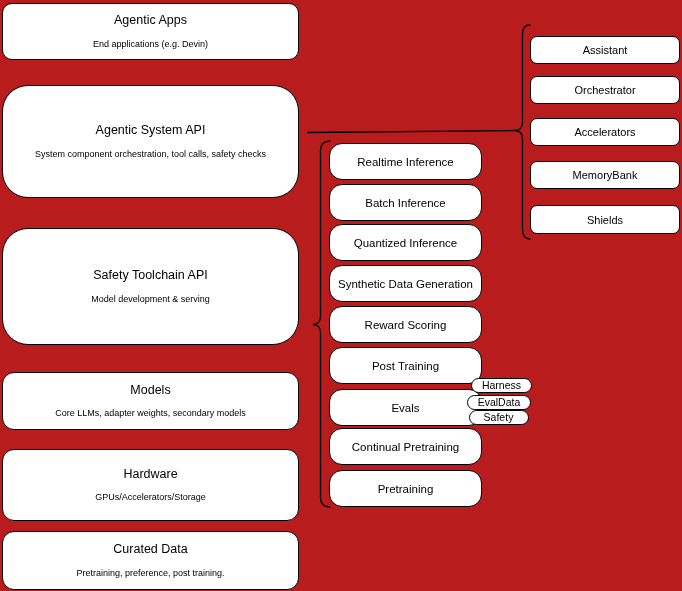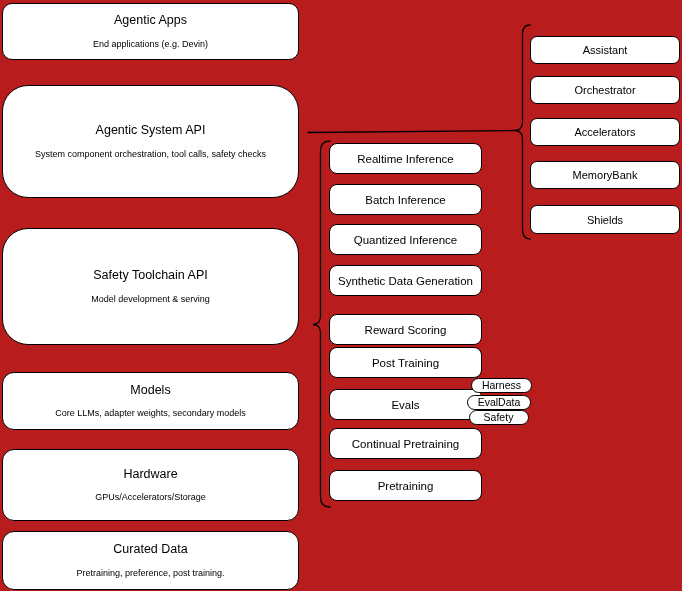--- a/index.html
+++ b/index.html
@@ -21,22 +21,22 @@
     background:#ffffff;
     border:1.2px solid #000000;
     display:flex; flex-direction:column;
     align-items:center; justify-content:center;
     text-align:center;
   }
   .left-box { left:2px; width:297px; }
   .title { font-size:12.5px; line-height:1.15; }
   .sub   { font-size:9px;   line-height:1.2; margin-top:11px; }
   .mid-box {
-    left:329px; width:153px; height:31px;
-    border-radius:8px;
+    left:329px; width:153px; height:37px;
+    border-radius:13px;
     font-size:11.5px;
     z-index:2;
   }
   .right-box {
     left:530px; width:150px; height:28px;
     border-radius:7px;
     font-size:11px;
   }
   .pill {
     position:absolute;
@@ -95,21 +95,21 @@
   </div>
   <div class="box mid-box" style="top:184px">
     <span>Batch Inference</span>
   </div>
   <div class="box mid-box" style="top:224px">
     <span>Quantized Inference</span>
   </div>
   <div class="box mid-box" style="top:265px">
     <span>Synthetic Data Generation</span>
   </div>
-  <div class="box mid-box" style="top:314px">
+  <div class="box mid-box" style="top:306px">
     <span>Reward Scoring</span>
   </div>
   <div class="box mid-box" style="top:347px">
     <span>Post Training</span>
   </div>
   <div class="box mid-box" style="top:428px">
     <span>Continual Pretraining</span>
   </div>
   <div class="box mid-box" style="top:389px">
     <span>Evals</span>

